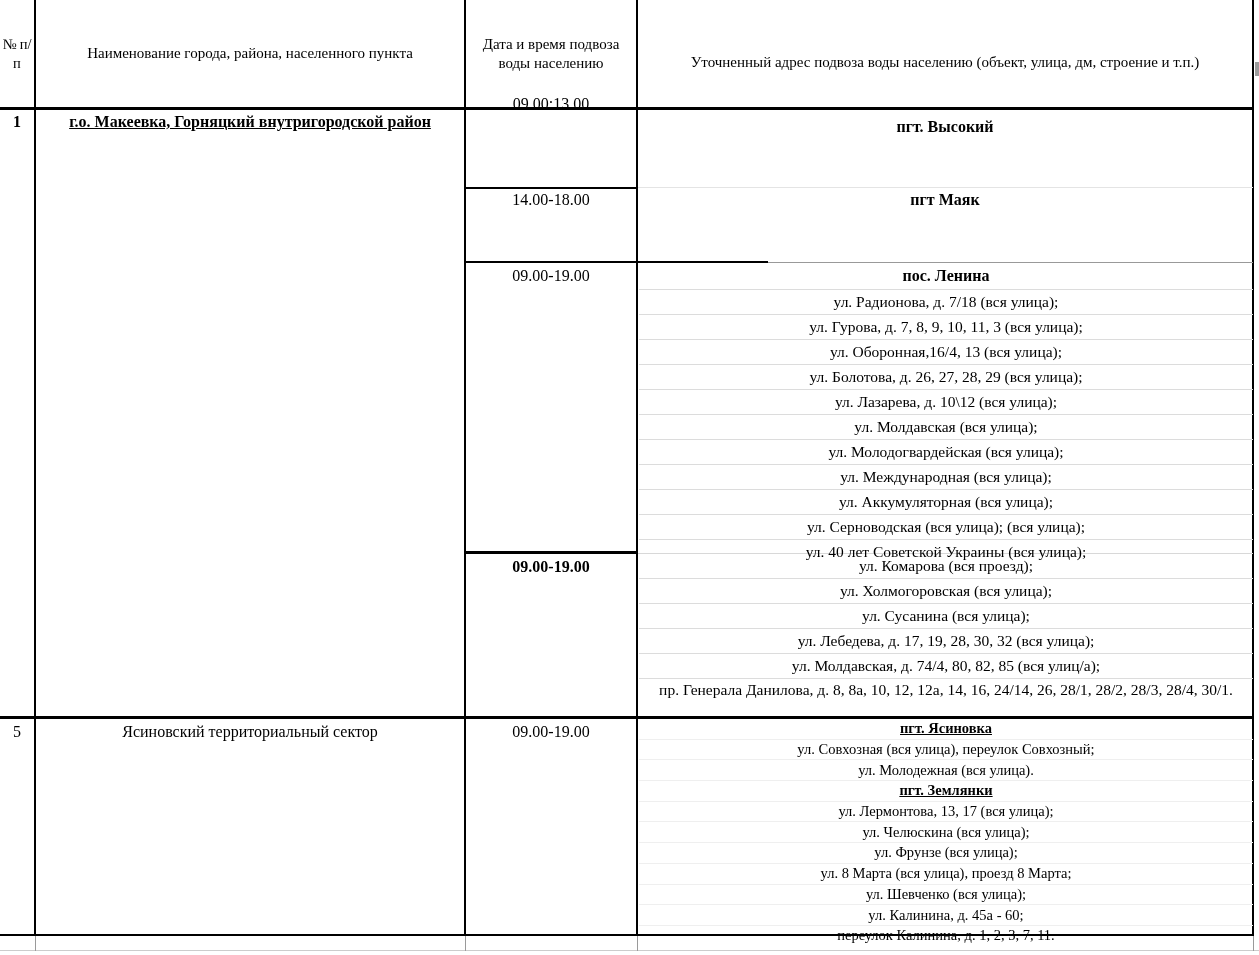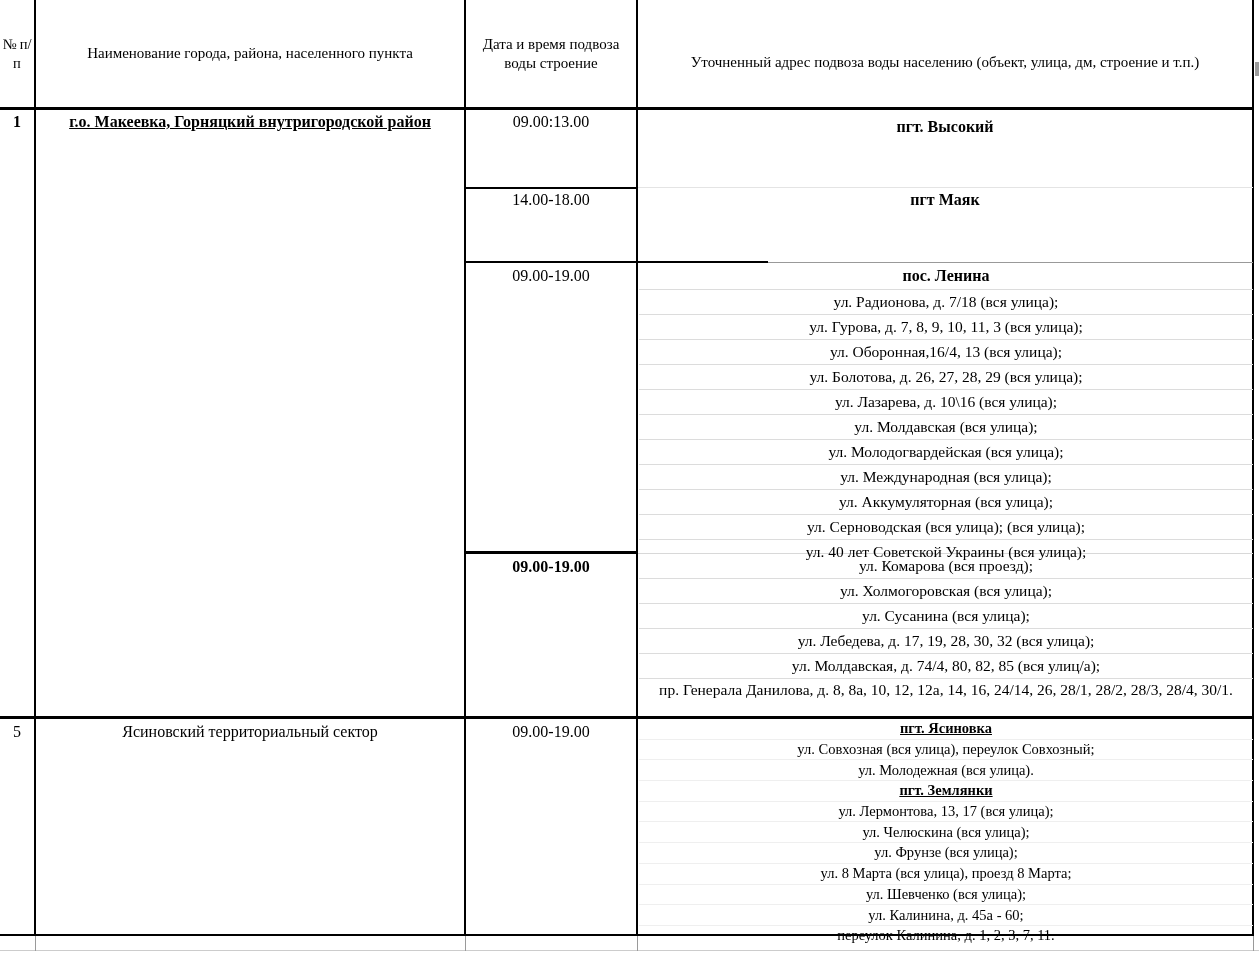--- a/index.html
+++ b/index.html
@@ -50,41 +50,41 @@
   <div class="hline" style="left:0;top:933.5px;width:1254px;height:2.5px;"></div>
   <div class="hline" style="left:0;top:950px;width:1259px;height:1px;background:#cccccc;"></div>
 
   <div class="emptyvline" style="left:35px;"></div>
   <div class="emptyvline" style="left:465px;"></div>
   <div class="emptyvline" style="left:637px;"></div>
   <div class="emptyvline" style="left:1253px;"></div>
 
   <div class="cell mid hdr numcell" style="left:0;top:0;width:34px;height:107px;font-size:14.5px;">№ п/п</div>
   <div class="cell mid hdr" style="left:36px;top:0;width:428px;height:107px;padding:0 20px;box-sizing:border-box;">Наименование города, района, населенного пункта</div>
-  <div class="cell mid hdr" style="left:466px;top:0;width:170px;height:107px;padding:0 8px;box-sizing:border-box;">Дата и время подвоза воды строение</div>
+  <div class="cell mid hdr" style="left:466px;top:0;width:170px;height:107px;padding:0 8px;box-sizing:border-box;">Дата и время подвоза воды населению</div>
   <div class="cell mid hdr" style="left:638px;top:0;width:614px;height:125px;padding:0 10px;box-sizing:border-box;">Уточненный адрес подвоза воды населению (объект, улица, дм, строение и т.п.)</div>
 
   <div class="cell top t16 b" style="left:0;top:112px;width:34px;height:60px;">1</div>
   <div class="cell top t16 b" style="left:36px;top:112px;width:428px;height:60px;text-decoration:underline;">г.о. Макеевка, Горняцкий внутригородской район</div>
 
-  <div class="cell top t16" style="left:466px;top:112px;width:170px;height:70px;">09.00:13.00</div>
+  <div class="cell top t16" style="left:466px;top:94px;width:170px;height:70px;">09.00:13.00</div>
   <div class="cell top t16" style="left:466px;top:190px;width:170px;height:66px;">14.00-18.00</div>
   <div class="cell top t16" style="left:466px;top:266px;width:170px;height:60px;">09.00-19.00</div>
   <div class="cell top t16 b" style="left:466px;top:557px;width:170px;height:60px;">09.00-19.00</div>
 
   <div class="cell top t16 b" style="left:638px;top:117px;width:614px;height:60px;">пгт. Высокий</div>
   <div class="cell top t16 b" style="left:638px;top:190px;width:614px;height:60px;">пгт Маяк</div>
 
   <div class="streets" style="top:263px;">
     <div class="stitle">пос. Ленина</div>
     <div class="srow">ул. Радионова, д. 7/18 (вся улица);</div>
     <div class="srow">ул. Гурова, д. 7, 8, 9, 10, 11, 3 (вся улица);</div>
     <div class="srow">ул. Оборонная,16/4, 13 (вся улица);</div>
     <div class="srow">ул. Болотова, д. 26, 27, 28, 29 (вся улица);</div>
-    <div class="srow">ул. Лазарева, д. 10\16 (вся улица);</div>
+    <div class="srow">ул. Лазарева, д. 10\12 (вся улица);</div>
     <div class="srow">ул. Молдавская (вся улица);</div>
     <div class="srow">ул. Молодогвардейская (вся улица);</div>
     <div class="srow">ул. Международная (вся улица);</div>
     <div class="srow">ул. Аккумуляторная (вся улица);</div>
     <div class="srow">ул. Серноводская (вся улица); (вся улица);</div>
     <div class="srow nob" style="height:23px;">ул. 40 лет Советской Украины (вся улица);</div>
   </div>
 
   <div class="streets" style="top:554px;">
     <div class="srow">ул. Комарова (вся проезд);</div>

